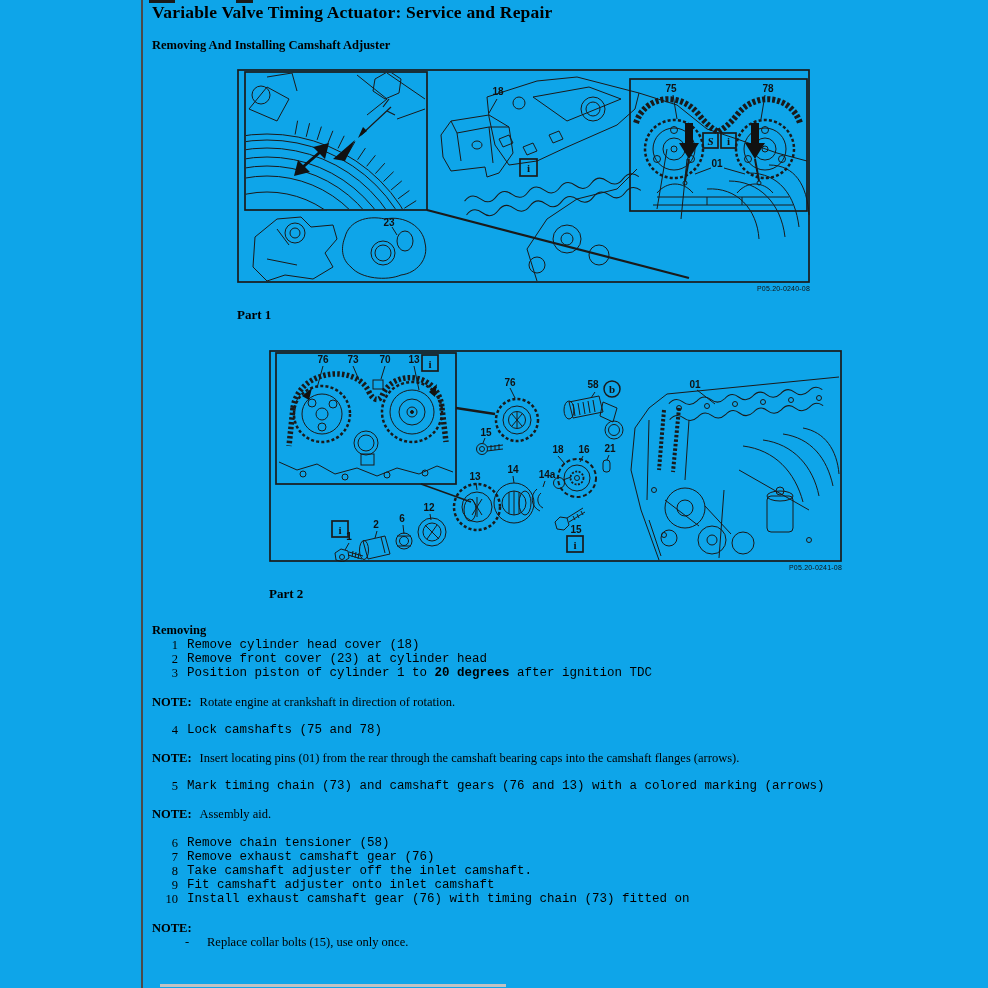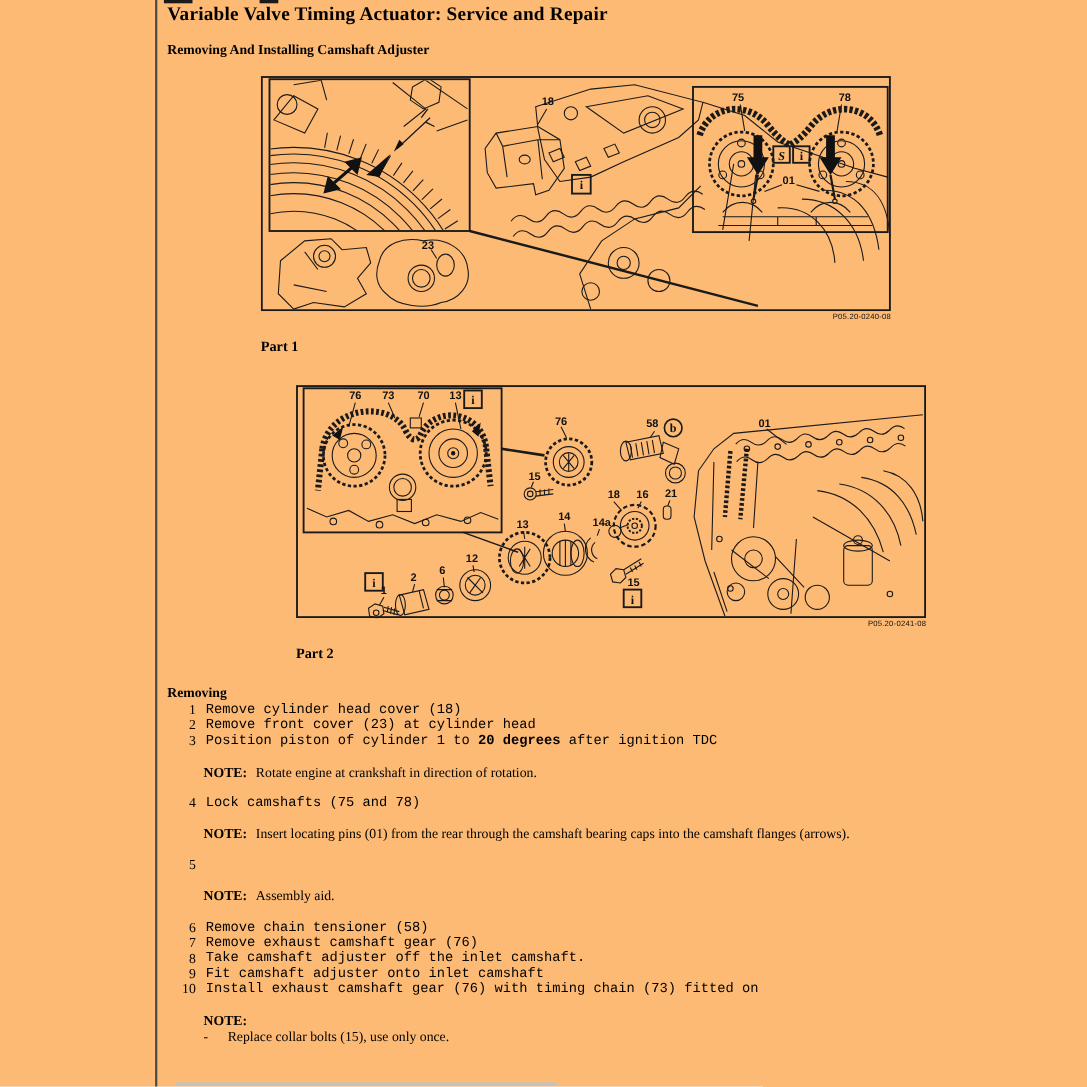--- a/index.html
+++ b/index.html
@@ -1,16 +1,16 @@
 <!DOCTYPE html>
 <html><head>
 <meta charset="utf-8">
 <style>
   html,body { margin:0; padding:0; background:#fff; }
-  .page { position:relative; width:988px; height:988px; background:#fdba74; overflow:hidden;
+  .page { position:relative; width:988px; height:988px; background:#0ea5e9; overflow:hidden;
           font-family:"Liberation Serif", serif; color:#000; }
   .vrule { position:absolute; left:141px; top:0; width:2px; height:988px; background:#4a4a4a; }
   .smudge { position:absolute; top:0; height:3px; background:#1a1a1a; }
   .smudge.s1 { left:149px; width:26px; }
   .smudge.s2 { left:236px; width:17px; }
   .cutoff { position:absolute; left:160px; top:984px; width:346px; height:3px; background:#c2c2c2; }
   .content { position:absolute; left:152px; top:0; width:720px; }
   .title { font-size:17.5px; font-weight:bold; margin:2px 0 0 0; letter-spacing:.2px; }
   .subtitle { font-size:12.5px; font-weight:bold; margin:15px 0 0 0; }
   .fig { width:573px; margin-left:85px; }
@@ -19,21 +19,21 @@
   .fig svg { display:block; }
   .figref { font-family:"Liberation Sans", sans-serif; font-size:7px; color:#111; text-align:right; margin-top:2px; letter-spacing:.2px; }
   .figcap { font-size:13px; font-weight:bold; margin-top:15px; }
   .sect-heading { font-size:12.5px; font-weight:bold; }
   .removing-h { margin-top:21px; }
   .line { font-size:12.5px; line-height:14.2px; }
   .step { display:flex; }
   .step .n { flex:0 0 26px; text-align:right; }
   .step .t { margin-left:9px;font-family:Liberation Mono, monospace; }
   .gap { margin-top:14px; }
-  .note { margin-left:33px; }
+  .note { }
   .note .ntext { margin-left:8px; }
   .dashline { display:flex; margin-left:33px; }
   .dashline .dash { flex:0 0 22px; }
   
   .co { font:bold 10px "Liberation Sans", sans-serif; fill:#111; }
   .ico { font:bold 11px "Liberation Serif", serif; fill:#111; }
   .icoS { font:italic bold 11px "Liberation Serif", serif; fill:#111; }
 </style>
 </head>
 <body>
@@ -338,20 +338,21 @@
       <span class="n">4</span>
       <span class="t"><span>Lock camshafts (75 and 78)</span><b></b><span></span></span>
     </div>
 
     <div class="line note gap">
       <b>NOTE:</b><span class="ntext">Insert locating pins (01) from the rear through the camshaft bearing caps into the camshaft flanges (arrows).</span>
     </div>
 
     <div class="line step gap">
       <span class="n">5</span>
+      <span class="t"><span>Mark timing chain (73) and camshaft gears (76 and 13) with a colored marking (arrows)</span><b></b><span></span></span>
     </div>
 
     <div class="line note gap">
       <b>NOTE:</b><span class="ntext">Assembly aid.</span>
     </div>
 
     <div class="line step gap">
       <span class="n">6</span>
       <span class="t"><span>Remove chain tensioner (58)</span><b></b><span></span></span>
     </div>

